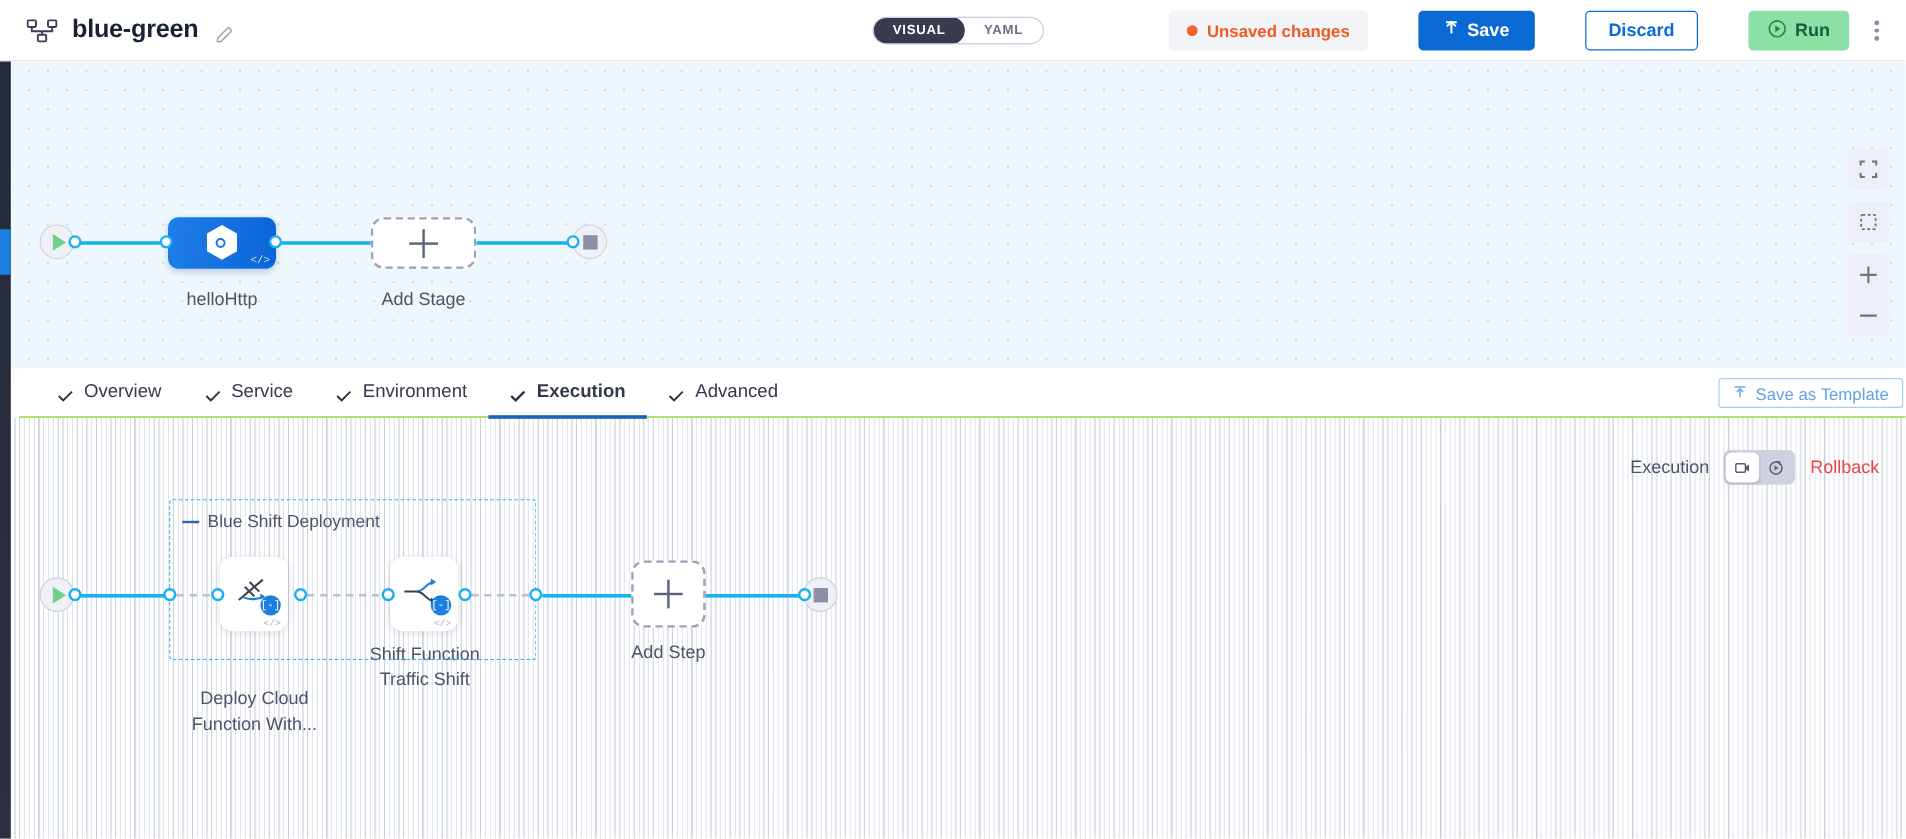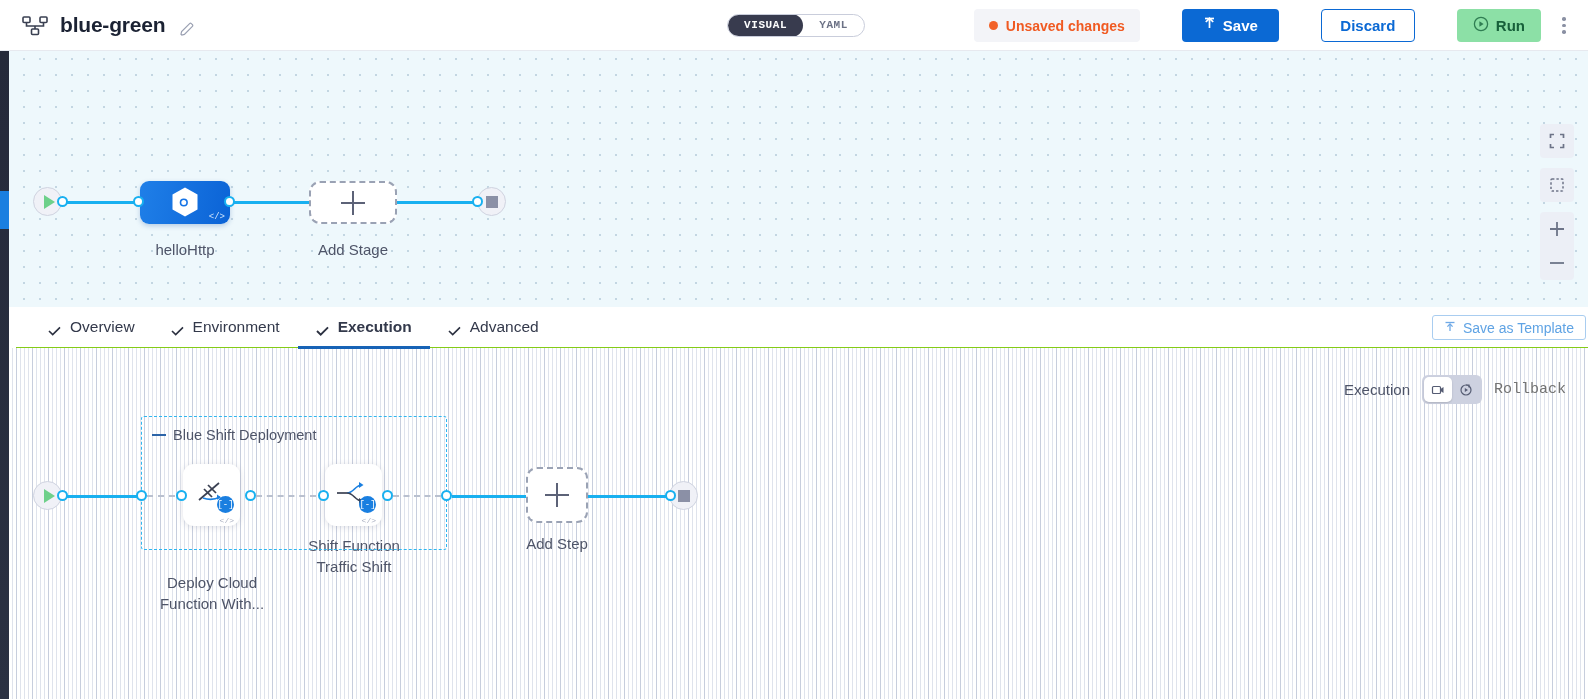--- a/index.html
+++ b/index.html
@@ -32,21 +32,21 @@
     position: absolute; left: 727px; top: 14px;
   }
   .toggle-pill {
     display: flex; align-items: center;
     border: 1px solid #c9cddb; border-radius: 12px;
     height: 23px; overflow: hidden; background: #ffffff;
   }
   .toggle-seg {
     font-size: 11px; font-weight: bold; letter-spacing: 0.6px;
     padding: 0 16px; height: 23px; line-height: 23px;
-    color: #6b7185; cursor: pointer; font-family: Liberation Mono, monospace;
+    color: #6b7185; cursor: pointer;
   }
   .toggle-seg.active {
     background: #383b4e; color: #ffffff; border-radius: 12px;
   }
 
   .header-right {
     position: absolute; right: 14px; top: 9px;
     display: flex; align-items: center; gap: 11px;
   }
   .unsaved-chip {
@@ -220,21 +220,21 @@
   .exec-label { font-size: 15px; color: #4e5468; }
   .exec-toggle {
     display: flex; align-items: center; background: #cdd1e0;
     border-radius: 6px; height: 29px; padding: 2px; gap: 0;
   }
   .exec-btn {
     width: 28px; height: 25px; border-radius: 5px;
     display: flex; align-items: center; justify-content: center; cursor: pointer;
   }
   .exec-btn.active { background: #ffffff; box-shadow: 0 1px 2px rgba(0,0,0,0.15); }
-  .rollback-link { font-size: 15px; color: #737373; cursor: pointer; font-family: Liberation Mono, monospace; }
+  .rollback-link { font-size: 15px; color: #ef4444; cursor: pointer; }
 
   
   .canvas-controls {
     position: absolute; right: 14px; top: 73px; width: 34px; z-index: 12;
     display: flex; flex-direction: column; gap: 10px;
   }
   .cc-btn {
     width: 34px; height: 34px; background: #eceff6; border-radius: 4px;
     display: flex; align-items: center; justify-content: center; cursor: pointer;
   }
@@ -382,20 +382,28 @@
         </svg>
     </span>
     <span>Overview</span>
   </div>
   <div class="tab">
     <span class="check">
       <svg width="13" height="10" viewBox="0 0 13 10">
           <path d="M1 5 L4.7 8.6 L12 1.4" fill="none" stroke="#2b3040" stroke-width="1.6"></path>
         </svg>
     </span>
+    <span>Service</span>
+  </div>
+  <div class="tab">
+    <span class="check">
+      <svg width="13" height="10" viewBox="0 0 13 10">
+          <path d="M1 5 L4.7 8.6 L12 1.4" fill="none" stroke="#2b3040" stroke-width="1.6"></path>
+        </svg>
+    </span>
     <span>Environment</span>
   </div>
   <div class="tab active">
     <span class="check">
       <svg width="13" height="10" viewBox="0 0 13 10">
           <path d="M1 5 L4.7 8.6 L12 1.4" fill="none" stroke="#2b3040" stroke-width="1.9"></path>
         </svg>
     </span>
     <span>Execution</span>
   </div>

